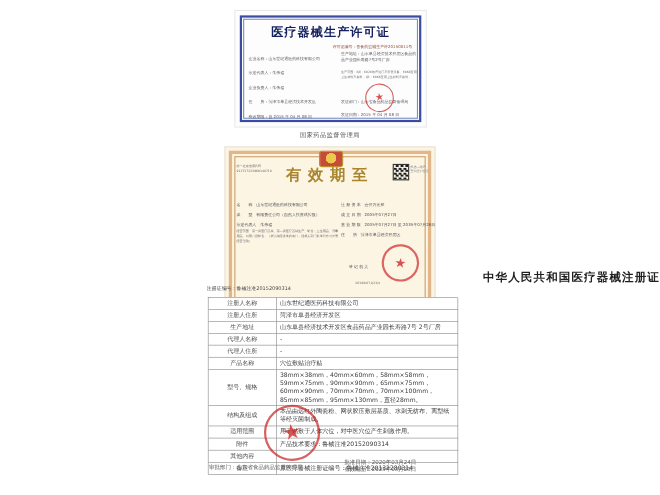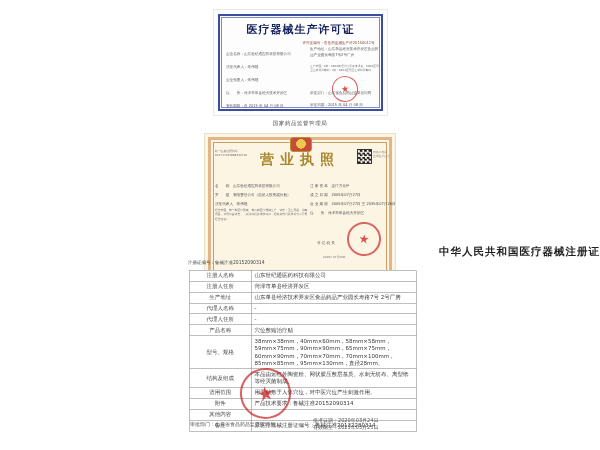--- a/index.html
+++ b/index.html
@@ -87,21 +87,21 @@
 
   <div class="caption">国家药品监督管理局</div>
 
   <div class="bliz">
     <div class="bliz-frame"></div>
     <div class="emblem"></div>
     <div class="micro m40 bliz-credit">
       <div>统一社会信用代码</div>
       <div>913717225868340719</div>
     </div>
-    <div class="bliz-title">营业执照</div>
+    <div class="bliz-title">有效期至</div>
     <div class="qr"></div>
     <div class="micro m40 qr-cap">
       <div>扫描二维码</div>
       <div>查询登记信息</div>
     </div>
     <div class="micro m45 bliz-left">
       <div>名　　称　山东世纪通医药科技有限公司</div>
       <div>类　　型　有限责任公司（自然人投资或控股）</div>
       <div>法定代表人　朱伟福</div>
     </div>

